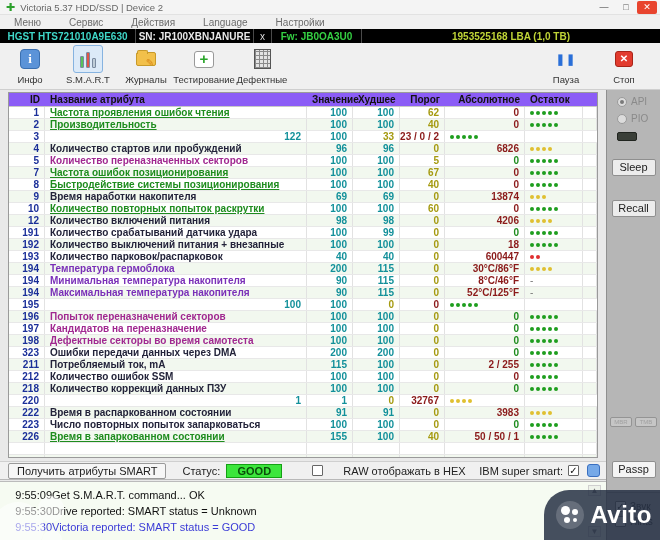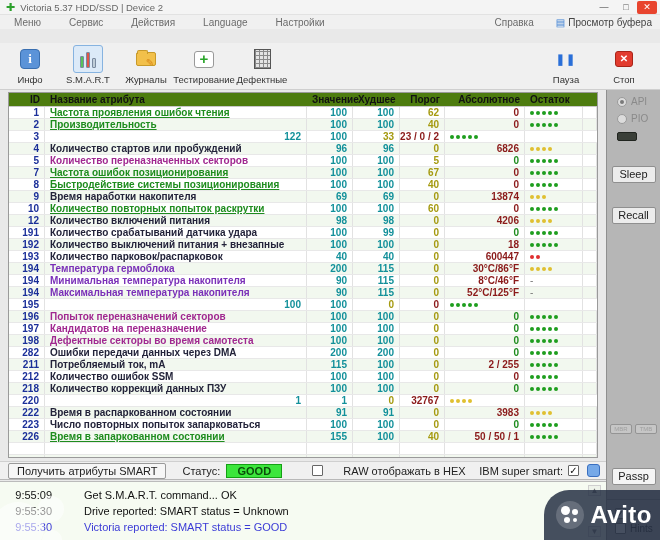--- a/index.html
+++ b/index.html
@@ -63,21 +63,21 @@
     repeating-linear-gradient(90deg,#8a8a8a 0 1px,transparent 1px 4px), #e4e4e4; }
   .pauseg { color:#2a6fd8; font-size:11px; font-weight:bold; letter-spacing:1px; }
   .stopg { width:18px; height:16px; background:#e23b2e; border:1px solid #a82418; border-radius:3px;
     color:#fff; font:bold 10px/14px "Liberation Sans", sans-serif; text-align:center; }
 
   
   .main { position:absolute; left:0; top:90px; width:606px; height:371px; background:#e9e9e9; }
   .smart-table { position:absolute; left:8px; top:2px; width:590px; height:366px;
     background:#fff; border:1px solid #9a9a9a; overflow:hidden; font-size:10px; font-weight:bold; }
   .thead { display:grid; grid-template-columns:36px 1fr 46px 47px 45px 80px 58px 14px;
-    height:14px; background:#4d7c0f; border-bottom:1px solid #c8c8c8; color:#111; align-items:center; }
+    height:14px; background:#8b5cf6; border-bottom:1px solid #c8c8c8; color:#111; align-items:center; }
   .thead > div { padding:0 5px; }
   .th-r { text-align:right; }
   .trow { display:grid; grid-template-columns:36px 1fr 46px 47px 45px 80px 58px 14px;
     height:12px; align-items:center; border-bottom:1px solid #e8e8e8; background:#fff; }
   .trow:nth-child(even) { background:#f2f8ef; }
   .trow > div { padding:0 5px; height:100%; display:flex; align-items:center; border-right:1px solid #e2e2e2; overflow:hidden; white-space:nowrap; }
   .td-id { justify-content:flex-end; color:#1b2f99; }
   .td-val, .td-worst { justify-content:flex-end; color:#12909a; }
   .td-thr { justify-content:flex-end; color:#a59a10; }
   .td-abs { justify-content:flex-end; }
@@ -91,21 +91,21 @@
   
   .side-panel { position:absolute; left:606px; top:90px; width:54px; height:450px;
     background:#b6b6b6; border-left:1px solid #8f8f8f; font-size:10px; }
   .radio-row { display:flex; align-items:center; gap:4px; margin:6px 0 0 10px; color:#8a8a8a; }
   .radio { width:10px; height:10px; border-radius:50%; background:#dcdcdc; border:1px solid #9a9a9a;
     display:flex; align-items:center; justify-content:center; }
   .radio.sel::after { content:""; width:4px; height:4px; border-radius:50%; background:#7a7a7a; }
   .led { width:20px; height:9px; background:#3a3f38; border:1px solid #20241f; border-radius:2px; margin:8px 0 0 10px; }
   .pbtn { display:block; width:44px; height:17px; margin:0 auto; background:#ececec; border:1px solid #8f8f8f;
     border-radius:2px; font-size:11px; color:#222; text-align:center; line-height:15px; }
-  .btn-sleep { margin-top:25px; } .btn-recall { margin-top:24px; }
+  .btn-sleep { margin-top:18px; } .btn-recall { margin-top:24px; }
   .small-btns { display:flex; gap:3px; justify-content:center; margin-top:200px; }
   .sbtn { width:22px; height:10px; background:#c6c6c6; border:1px solid #949494; border-radius:2px;
     font-size:6px; color:#a0a0a0; text-align:center; line-height:8px; }
   .btn-passp { margin-top:34px; background:#f4f4f4; }
   .side-bottom { border-top:1px solid #8f8f8f; margin-top:14px; padding-top:6px; }
   .chk-row { display:flex; align-items:center; gap:4px; margin:2px 0 4px 8px; color:#222; font-size:10px; }
   .chk { width:11px; height:11px; background:#fff; border:1px solid #666; border-radius:1px;
     font-size:10px; line-height:9px; text-align:center; color:#111; flex:none; }
 
   
@@ -118,21 +118,21 @@
     color:#0a4d0a; font-weight:bold; font-size:11px; }
   .raw-chk { margin-left:30px; display:flex; align-items:center; gap:20px; }
   .ibm-chk { margin-left:auto; display:flex; align-items:center; gap:5px; }
   .blue-sq { width:13px; height:13px; background:#76a9e8; border:1px solid #3a6fc0; border-radius:3px; margin:0 6px 0 8px; }
 
   
   .logarea { position:absolute; left:0; top:481px; width:606px; height:59px; background:#f6fbf2;
     border-top:1px solid #bbb; padding-top:5px; font-size:11px; }
   .logline { display:flex; height:16px; align-items:center; }
   .ltime { width:52px; text-align:right; color:#111; flex:none; }
-  .ltext { margin-left:32px; color:#111; }
+  .ltext { color:#111; }
   .logline.blue .ltime, .logline.blue .ltext { color:#3b3bd6; }
   .log-scroll { position:absolute; right:4px; top:3px; width:14px; height:52px; }
   .scr { position:absolute; left:0; width:13px; height:11px; text-align:center; font-size:8px; color:#777;
     background:#eef3ea; border:1px solid #cfcfcf; line-height:10px; }
   .scr.up { top:0; } .scr.down { bottom:0; }
 
   
   .wm { position:absolute; pointer-events:none; }
   .wm-left { left:-10px; bottom:-16px; width:120px; height:75px; opacity:.55; }
   .wm-left .c { position:absolute; border-radius:50%; background:#fff; }
@@ -159,29 +159,29 @@
     <span class="title-text">Victoria 5.37 HDD/SSD | Device 2</span>
     <div class="win-controls">
       <span class="wc">—</span>
       <span class="wc max">□</span>
       <span class="wc close">✕</span>
     </div>
   </div>
 
   <div class="menubar">
     <span id="menu-left"><span class="mitem">Меню</span><span class="mitem">Сервис</span><span class="mitem">Действия</span><span class="mitem">Language</span><span class="mitem">Настройки</span></span>
-    <span class="right">
-      <span class="mitem">Справка</span>
-      <span class="buffer-btn">
-        <span class="buf-ico">▤</span>
-        <span>Просмотр буфера</span>
-      </span>
-    </span>
-  </div>
-
+  </div>
+
+  <div class="driveinfo">
+    <span class="dseg ds-model">HGST HTS721010A9E630</span>
+    <span class="dseg ds-sn">SN: JR100XBNJANURE</span>
+    <span class="dseg ds-x">x</span>
+    <span class="dseg ds-fw">Fw: JB0OA3U0</span>
+    <span class="dseg ds-cap">1953525168 LBA (1,0 ТВ)</span>
+  </div>
 
   <div class="toolbar">
     <span id="tb-left" style="display:flex">
         <div class="tbtn">
           <div class="tico icon-info">
             <span class="g-info">i</span>
           </div>
           <div class="tlabel">Инфо</div>
         </div>
         <div class="tbtn active">
@@ -538,21 +538,21 @@
             <div class="td-dots">
               <span class="dot dc-green"></span>
               <span class="dot dc-green"></span>
               <span class="dot dc-green"></span>
               <span class="dot dc-green"></span>
               <span class="dot dc-green"></span>
             </div>
             <div class="td-x"></div>
           </div>
           <div class="trow">
-            <div class="td-id">282</div>
+            <div class="td-id">323</div>
             <div class="td-name nc-dark">Ошибки передачи данных через DMA</div>
             <div class="td-val">200</div>
             <div class="td-worst">200</div>
             <div class="td-thr">0</div>
             <div class="td-abs ac-green">0</div>
             <div class="td-dots">
               <span class="dot dc-green"></span>
               <span class="dot dc-green"></span>
               <span class="dot dc-green"></span>
               <span class="dot dc-green"></span>

